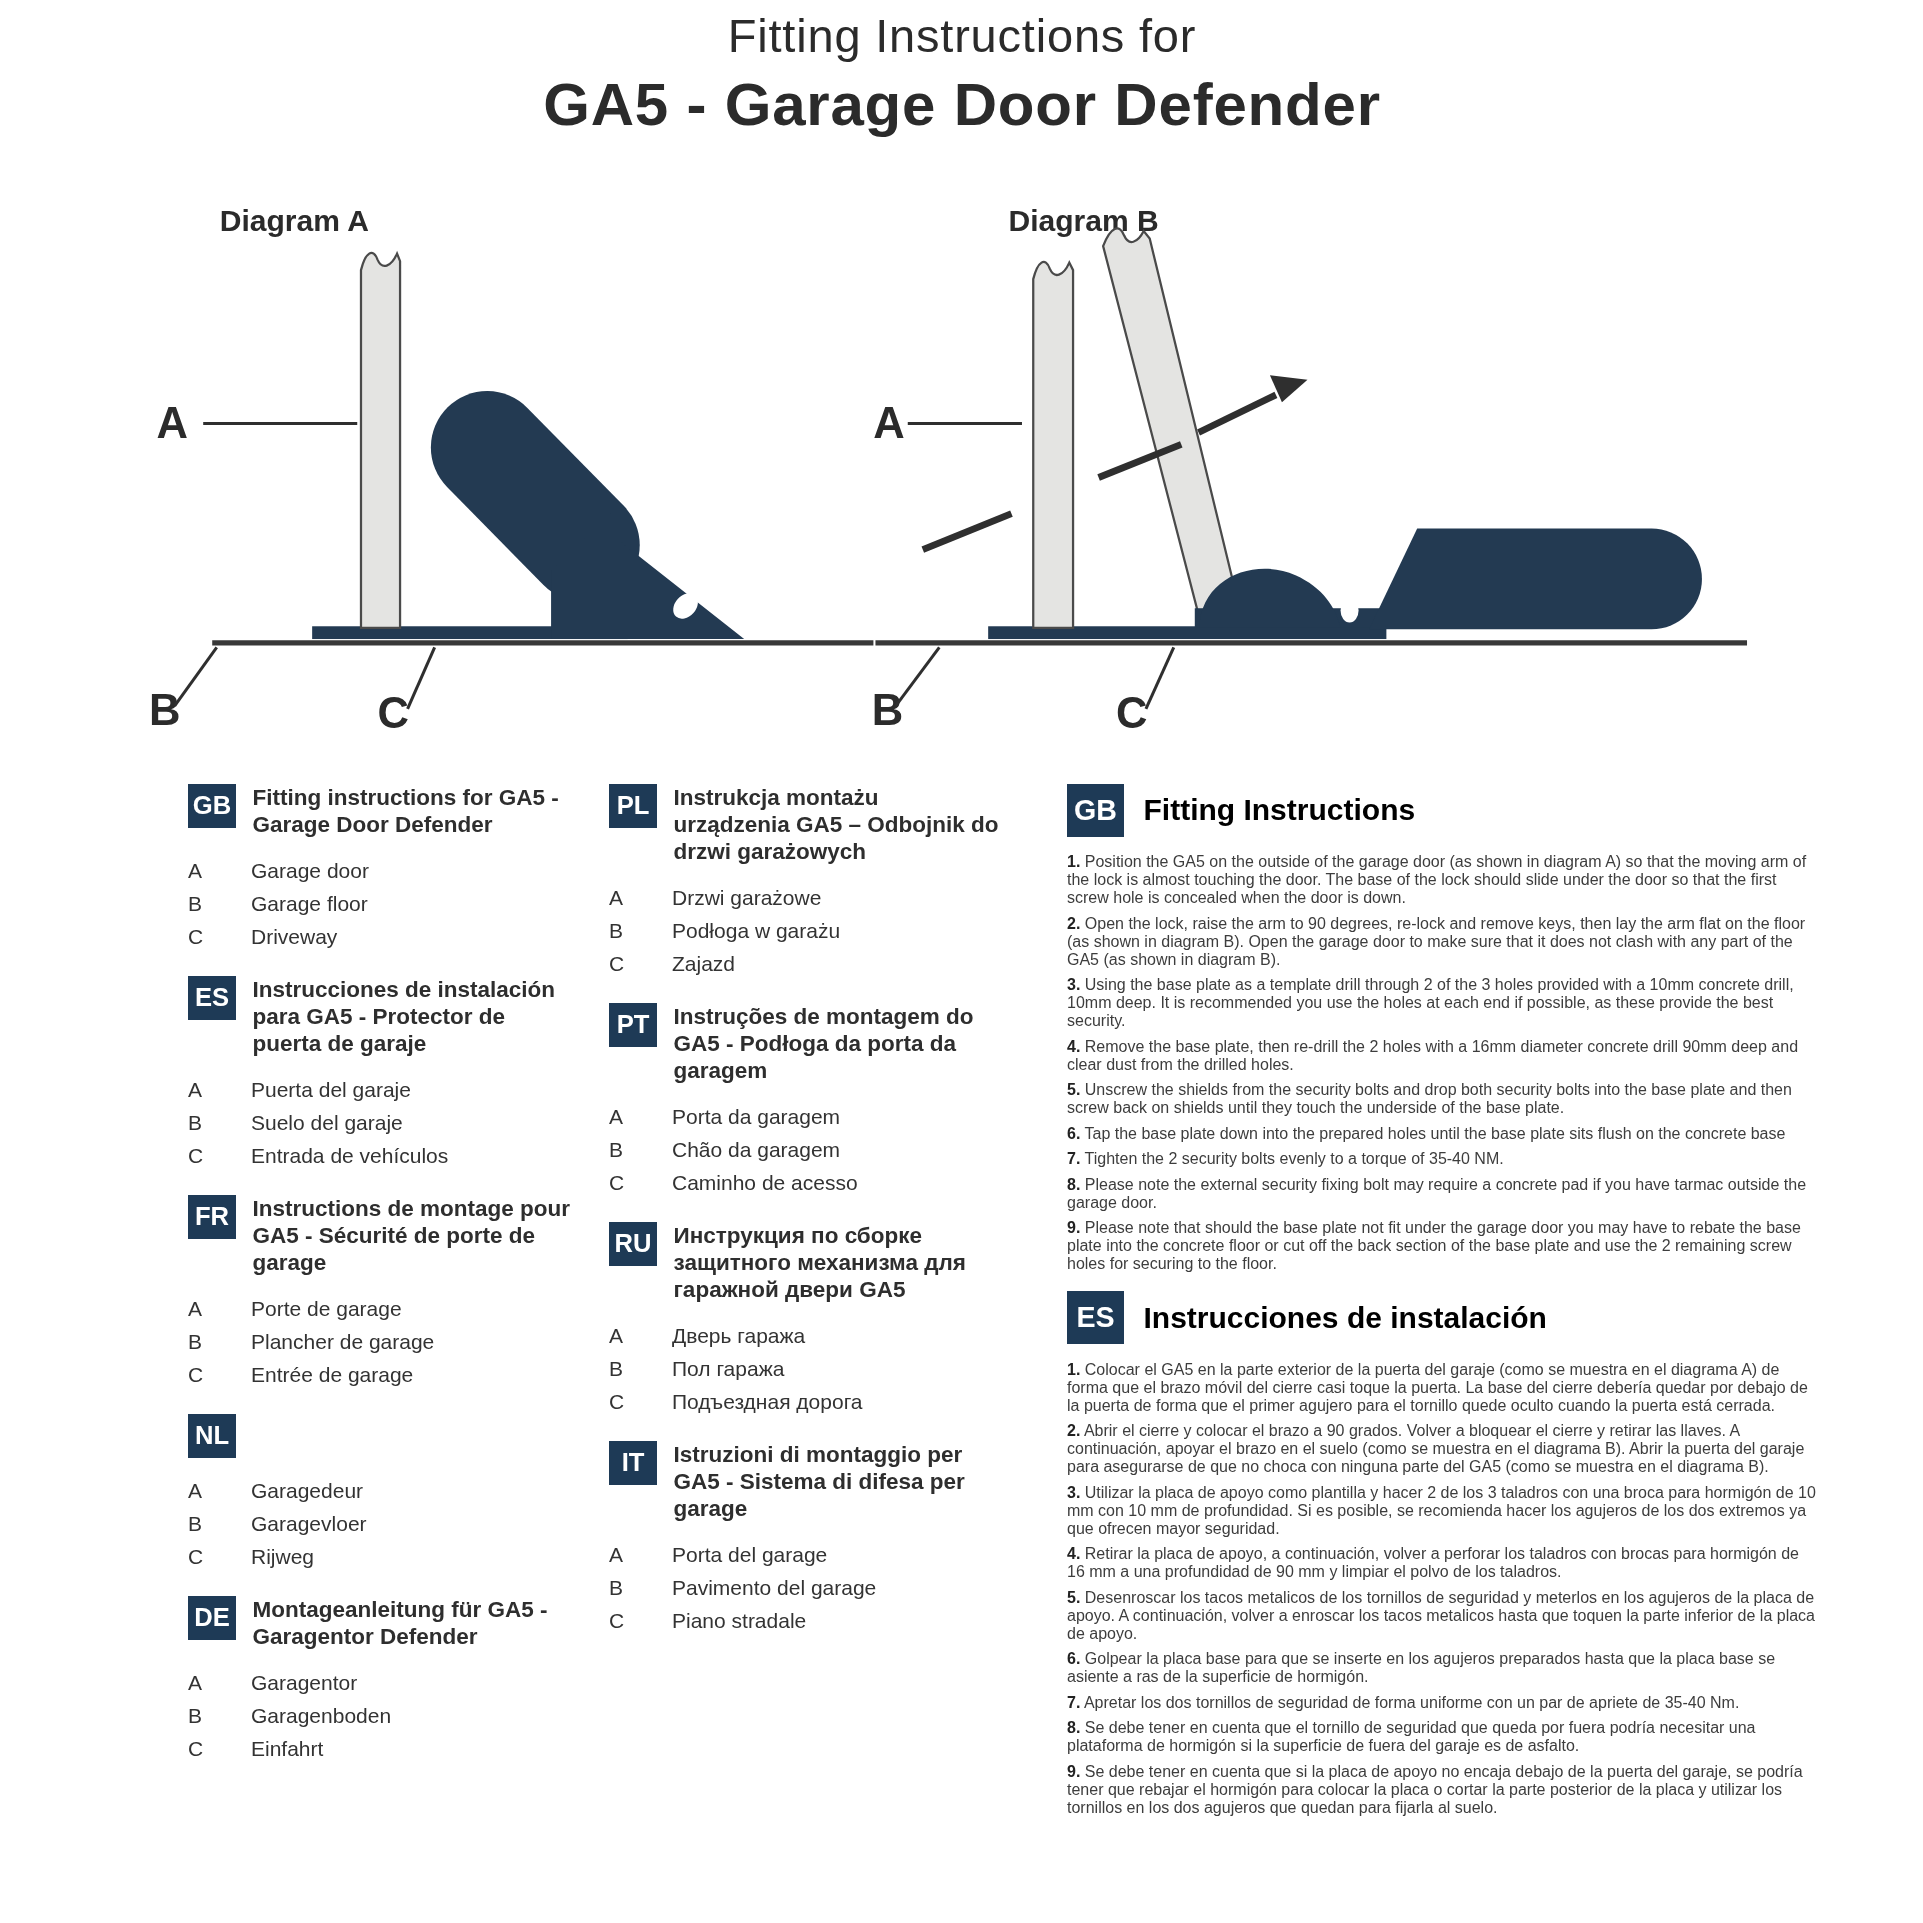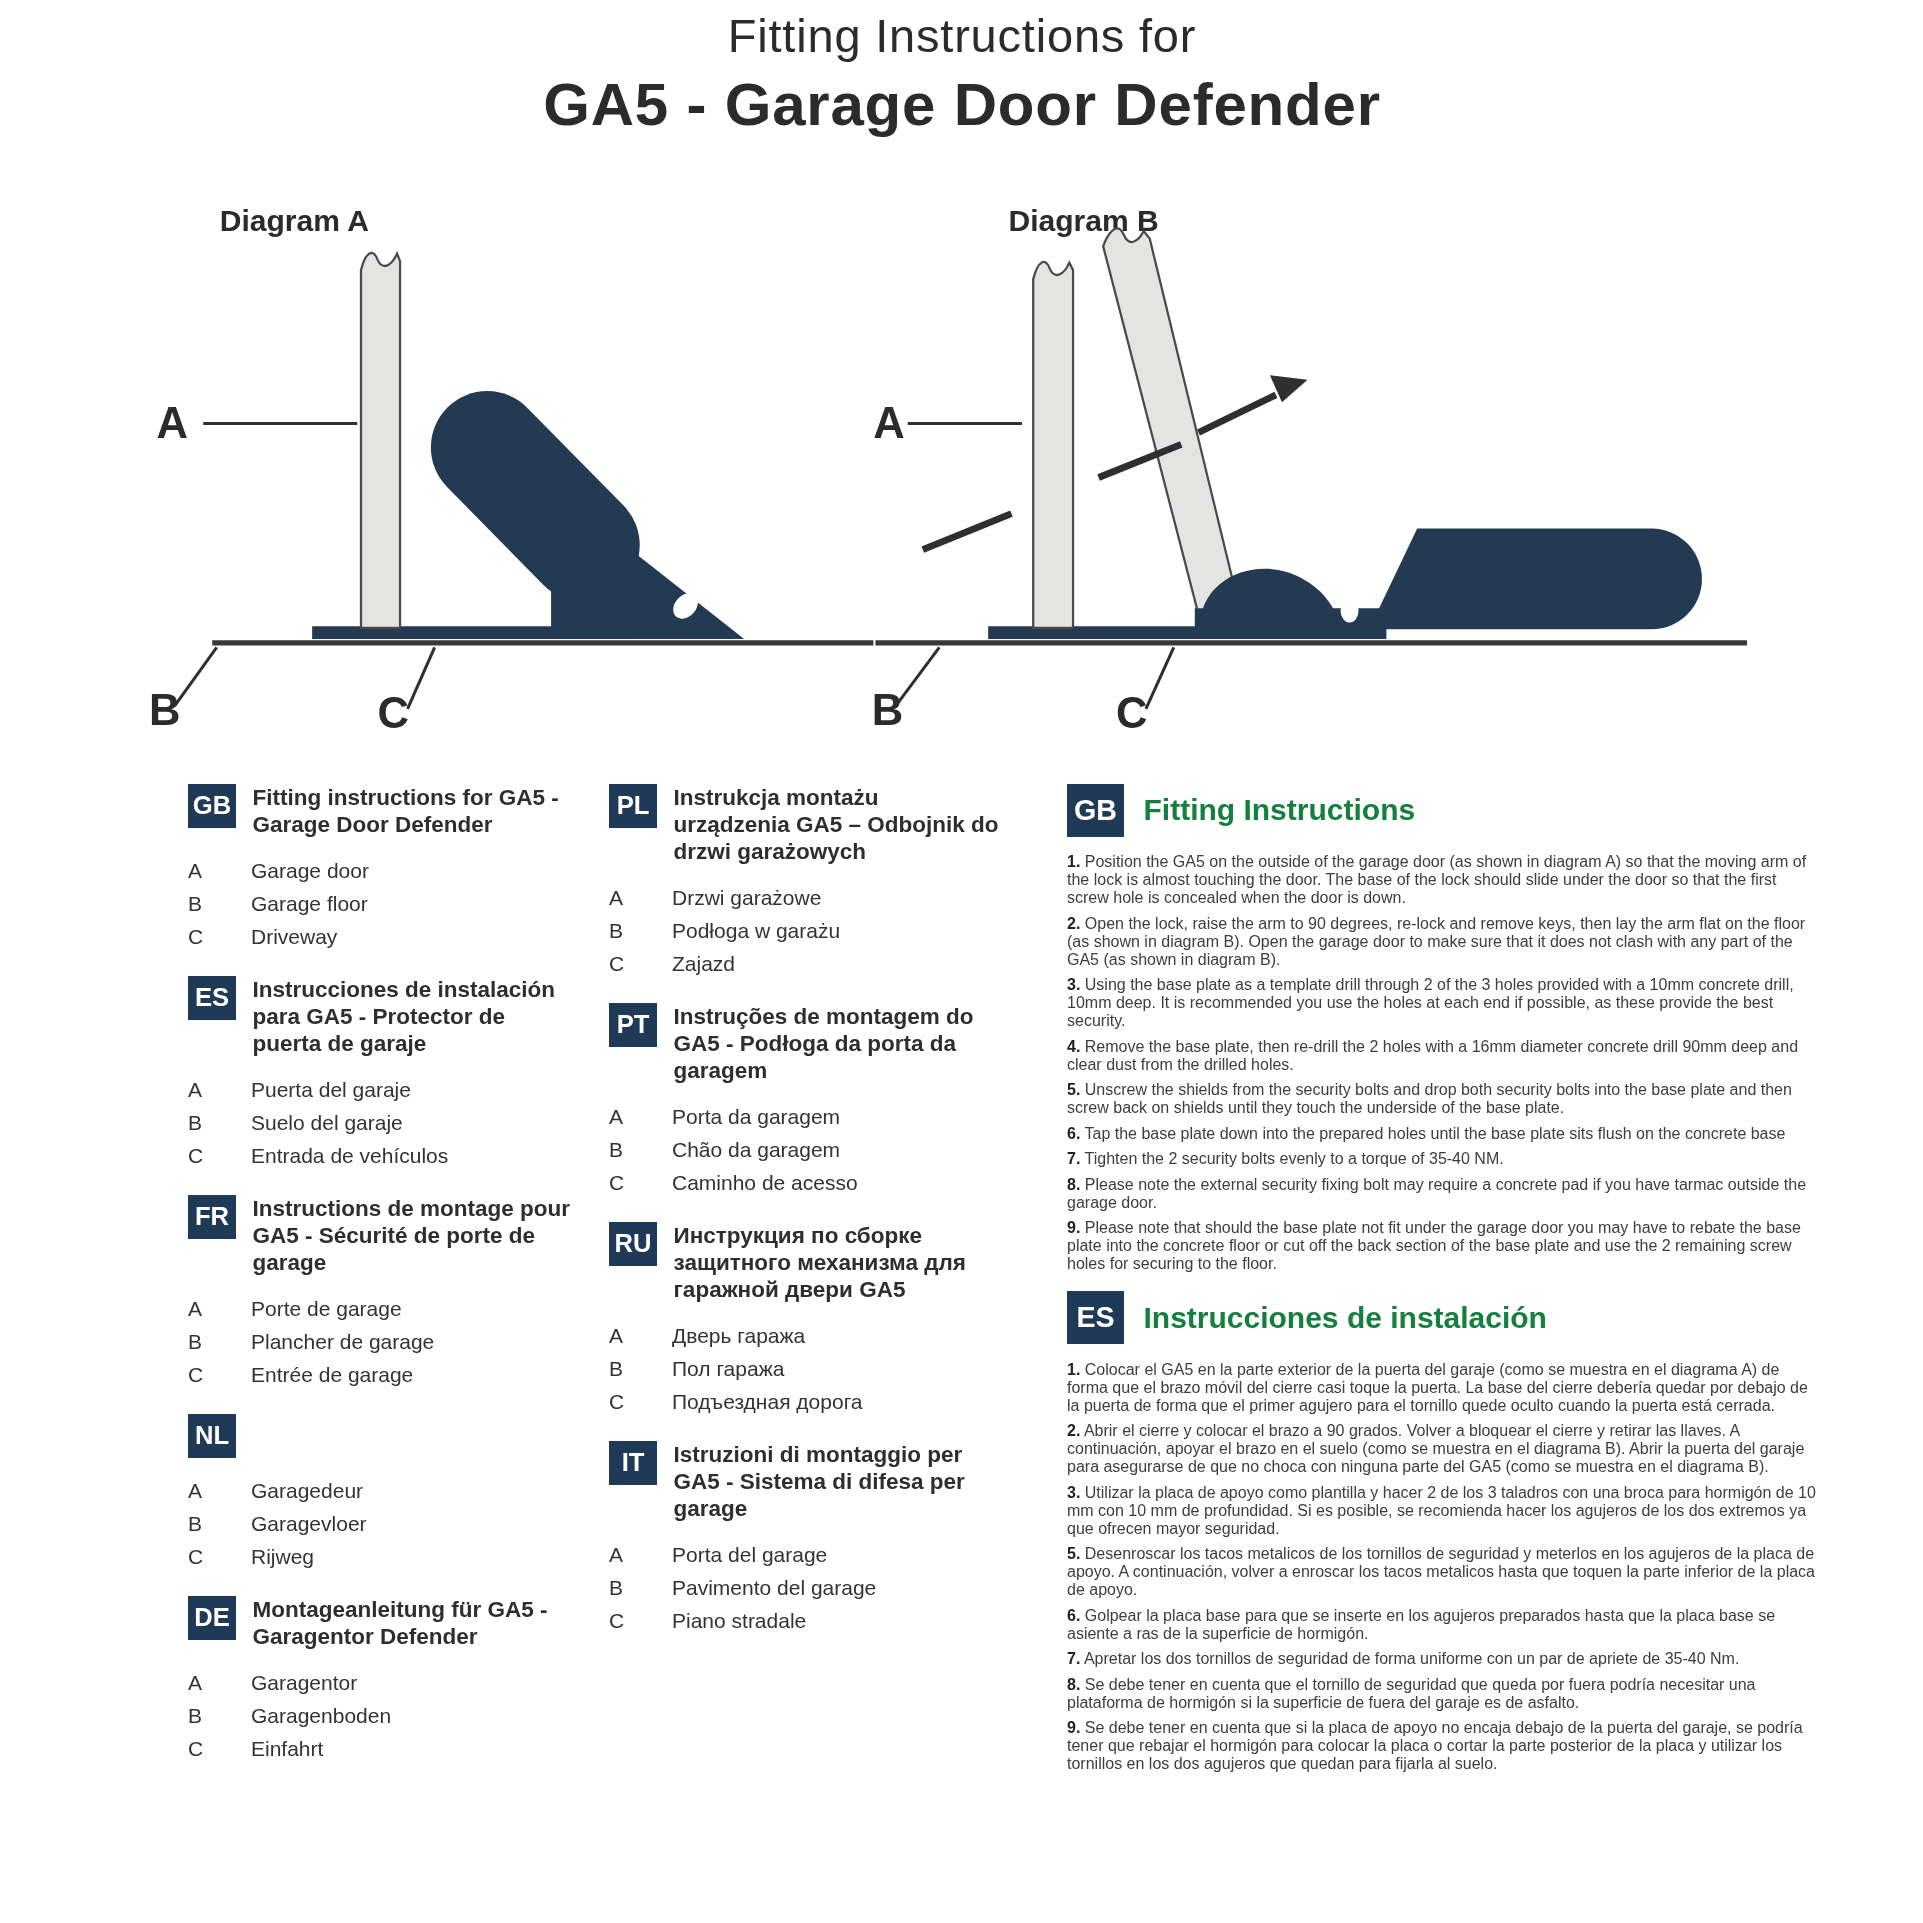--- a/index.html
+++ b/index.html
@@ -30,21 +30,21 @@
   .sec-head{display:flex;gap:16.5px;align-items:flex-start;}
   .sec-title{margin:0;font-size:22.5px;font-weight:700;line-height:27px;color:#2e2e2e;}
   .items{margin-top:16.5px;}
   .row{display:flex;font-size:21px;line-height:33px;color:#333;}
   .key{width:63px;flex:0 0 auto;}
   
   .ins-col{width:751px;}
   .ins-sec{margin-bottom:18px;}
   .ins-head{display:flex;gap:19.5px;align-items:center;margin-bottom:16.5px;}
   .badge-lg{width:57px;height:53px;font-size:28.6px;}
-  .ins-title{margin:0;font-size:30px;font-weight:700;color:#15803d;}
+  .ins-title{margin:0;font-size:30px;font-weight:700;color:#000000;}
   .step{margin:0 0 7.5px 0;font-size:16px;line-height:18px;color:#3d3d3d;}
   .step-num{font-weight:700;color:#222;}
 </style>
 </head>
 <body>
 
 <div class="page">
 
   <header class="titles">
     <h1 class="title-1">Fitting Instructions for</h1>
@@ -358,20 +358,21 @@
             <h2 class="ins-title">Instrucciones de instalación</h2>
           </div>
           <div class="steps">
 
               <p class="step"><b class="step-num">1.</b> <span>Colocar el GA5 en la parte exterior de la puerta del garaje (como se muestra en el diagrama A) de forma que el brazo móvil del cierre casi toque la puerta. La base del cierre debería quedar por debajo de la puerta de forma que el primer agujero para el tornillo quede oculto cuando la puerta está cerrada.</span></p>
 
               <p class="step"><b class="step-num">2.</b> <span>Abrir el cierre y colocar el brazo a 90 grados. Volver a bloquear el cierre y retirar las llaves. A continuación, apoyar el brazo en el suelo (como se muestra en el diagrama B). Abrir la puerta del garaje para asegurarse de que no choca con ninguna parte del GA5 (como se muestra en el diagrama B).</span></p>
 
               <p class="step"><b class="step-num">3.</b> <span>Utilizar la placa de apoyo como plantilla y hacer 2 de los 3 taladros con una broca para hormigón de 10 mm con 10 mm de profundidad. Si es posible, se recomienda hacer los agujeros de los dos extremos ya que ofrecen mayor seguridad.</span></p>
 
+              <p class="step"><b class="step-num">4.</b> <span>Retirar la placa de apoyo, a continuación, volver a perforar los taladros con brocas para hormigón de 16 mm a una profundidad de 90 mm y limpiar el polvo de los taladros.</span></p>
 
               <p class="step"><b class="step-num">5.</b> <span>Desenroscar los tacos metalicos de los tornillos de seguridad y meterlos en los agujeros de la placa de apoyo. A continuación, volver a enroscar los tacos metalicos hasta que toquen la parte inferior de la placa de apoyo.</span></p>
 
               <p class="step"><b class="step-num">6.</b> <span>Golpear la placa base para que se inserte en los agujeros preparados hasta que la placa base se asiente a ras de la superficie de hormigón.</span></p>
 
               <p class="step"><b class="step-num">7.</b> <span>Apretar los dos tornillos de seguridad de forma uniforme con un par de apriete de 35-40 Nm.</span></p>
 
               <p class="step"><b class="step-num">8.</b> <span>Se debe tener en cuenta que el tornillo de seguridad que queda por fuera podría necesitar una plataforma de hormigón si la superficie de fuera del garaje es de asfalto.</span></p>
 
               <p class="step"><b class="step-num">9.</b> <span>Se debe tener en cuenta que si la placa de apoyo no encaja debajo de la puerta del garaje, se podría tener que rebajar el hormigón para colocar la placa o cortar la parte posterior de la placa y utilizar los tornillos en los dos agujeros que quedan para fijarla al suelo.</span></p>

